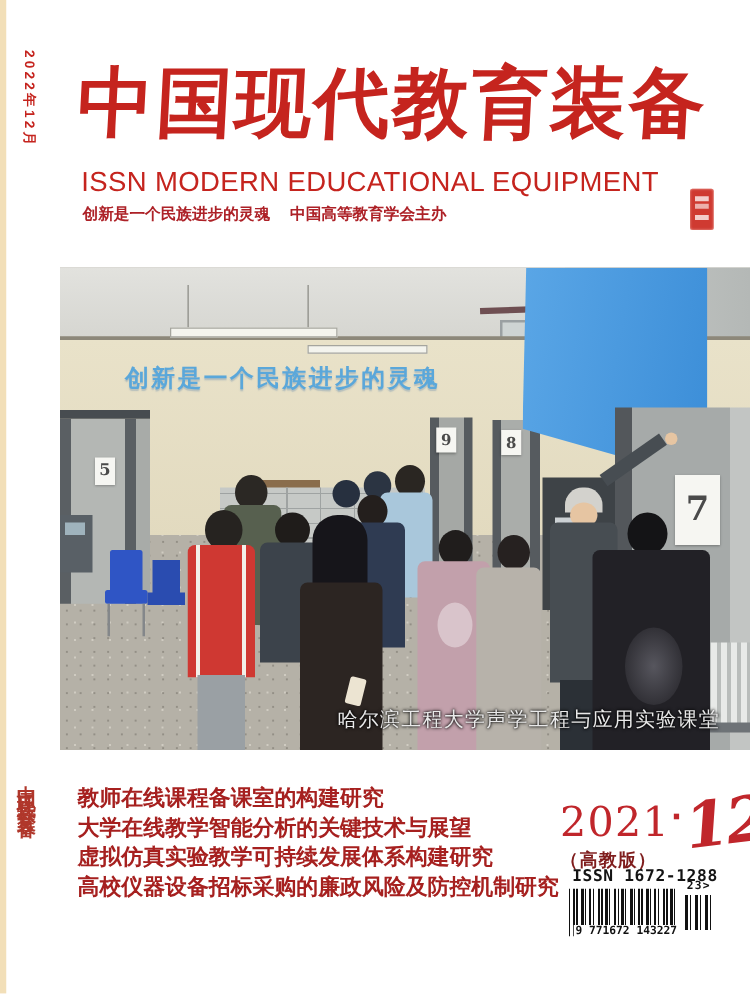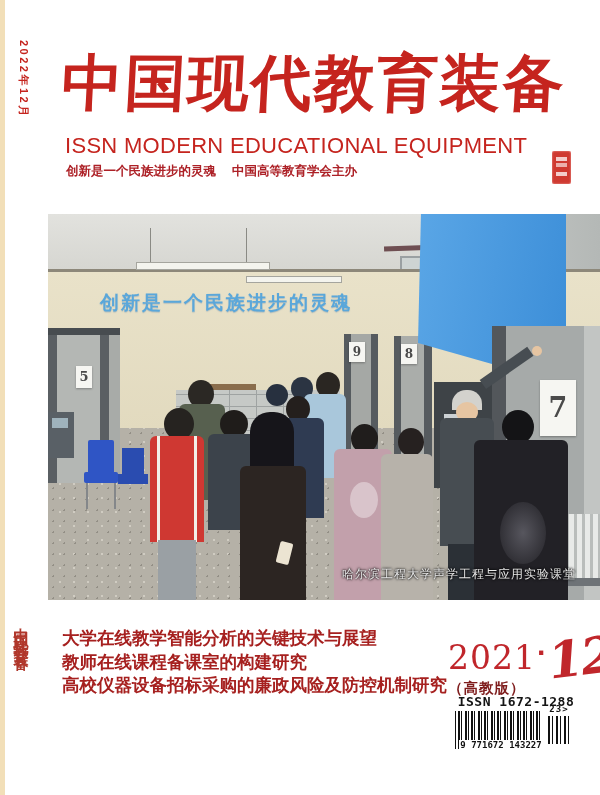--- a/index.html
+++ b/index.html
@@ -129,21 +129,21 @@
   .p-gray .head{left:350px;top:214px;width:26px;height:28px;background:#262120;}
   .p-gray .body{left:333px;top:240px;width:52px;height:146px;background:#b7b2aa;}
   .p-woman .hair{left:202px;top:198px;width:44px;height:100px;background:#16151a;border-radius:20px 20px 8px 8px;}
   .p-woman .body{left:192px;top:252px;width:66px;height:134px;background:#2c2522;}
   .p-woman .phone{position:absolute;left:230px;top:328px;width:13px;height:22px;background:#ece4d2;
       transform:rotate(14deg);border-radius:2px;}
   .p-black .head{left:454px;top:196px;width:32px;height:34px;background:#141416;}
   .p-black .body{left:426px;top:226px;width:94px;height:160px;background:#222126;}
   .p-black .tiger{position:absolute;left:452px;top:288px;width:46px;height:62px;border-radius:50%;
       background:radial-gradient(rgba(185,185,198,.35),rgba(185,185,198,0));}
-  .ph-caption{right:24px;top:352px;color:#e9e9e9;font-size:12px;letter-spacing:1px;
+  .ph-caption{right:24px;top:352px;color:#e9e9e9;font-size:16px;letter-spacing:1px;
       text-shadow:0 0 3px #000,0 0 2px #000;white-space:nowrap;}
 
   
   .articles{left:62px;top:627px;margin:0;padding:0;list-style:none;}
   .articles li{font-size:17.5px;font-weight:bold;color:#a6201f;line-height:23.5px;white-space:nowrap;}
 
   
   .issue-line{left:448px;top:628px;width:148px;text-align:center;color:#c0262b;white-space:nowrap;}
   .issue-year{font-family:"DejaVu Serif",serif;font-size:33px;letter-spacing:1px;}
   .issue-dot{font-size:30px;font-weight:bold;vertical-align:6px;margin:0 1px;}
@@ -273,22 +273,23 @@
     <div class="p-black">
       <div class="head abs"></div>
         <div class="body abs"></div>
         <div class="tiger"></div>
     </div>
 
     <div class="abs ph-caption">哈尔滨工程大学声学工程与应用实验课堂</div>
   </div>
 
   <ul class="abs articles">
+    <li>教师在线课程备课室的构建研究</li>
     <li>大学在线教学智能分析的关键技术与展望</li>
-    <li>教师在线课程备课室的构建研究</li>
+    <li>虚拟仿真实验教学可持续发展体系构建研究</li>
     <li>高校仪器设备招标采购的廉政风险及防控机制研究</li>
   </ul>
 
   <div class="abs issue-line">
     <span class="issue-year">2021</span><span class="issue-dot">·</span><span class="issue-num">12</span>
   </div>
   <div class="abs issue-edition">（高教版）</div>
 
   <div class="abs issn-text">ISSN 1672-1288</div>
   <div class="abs bc-main"></div>

